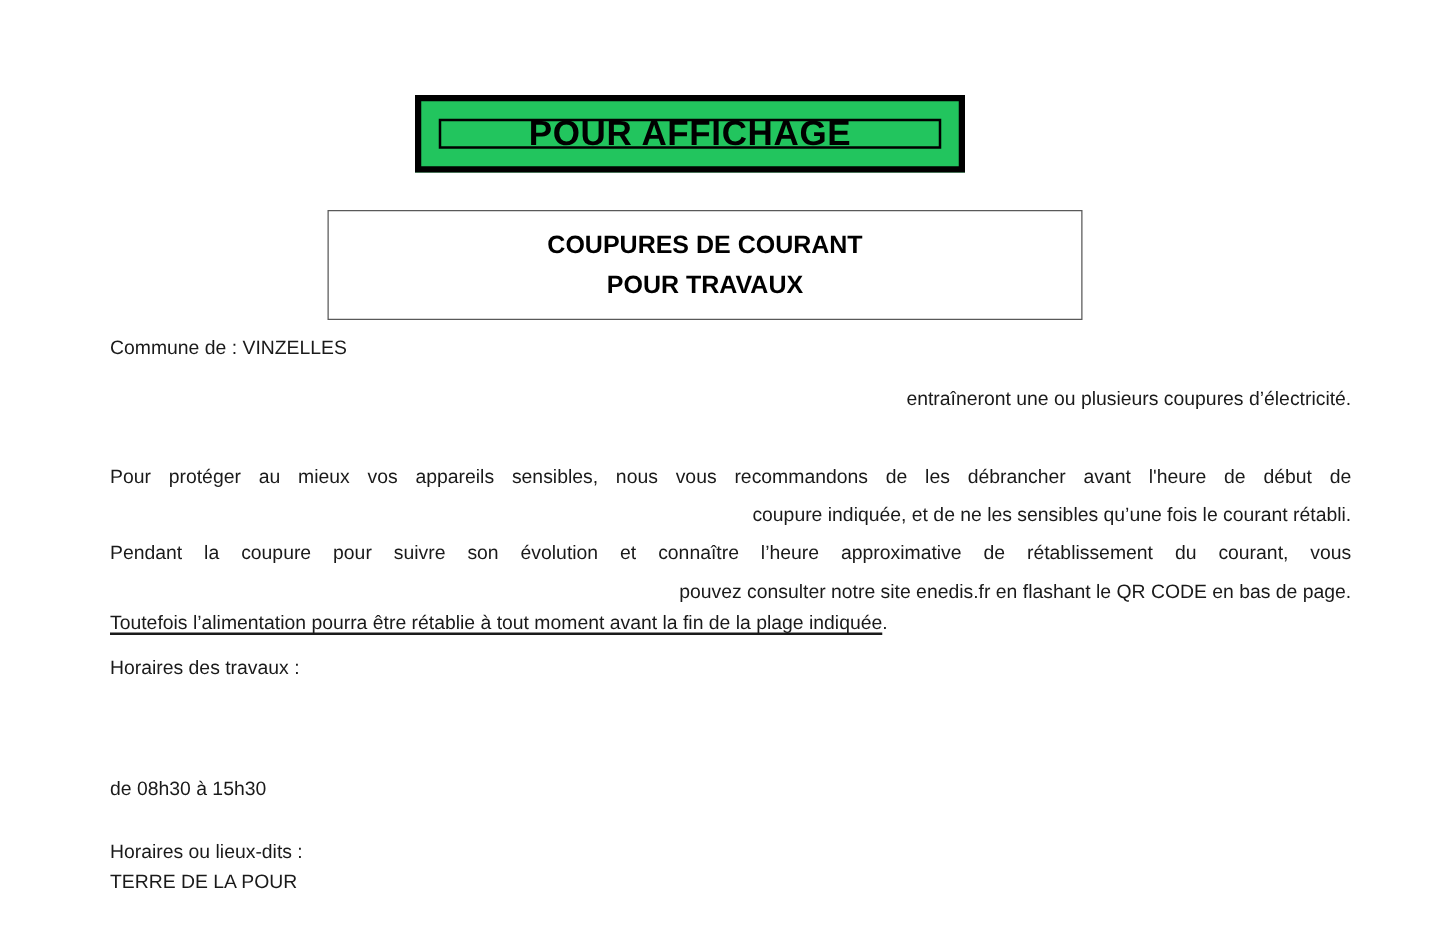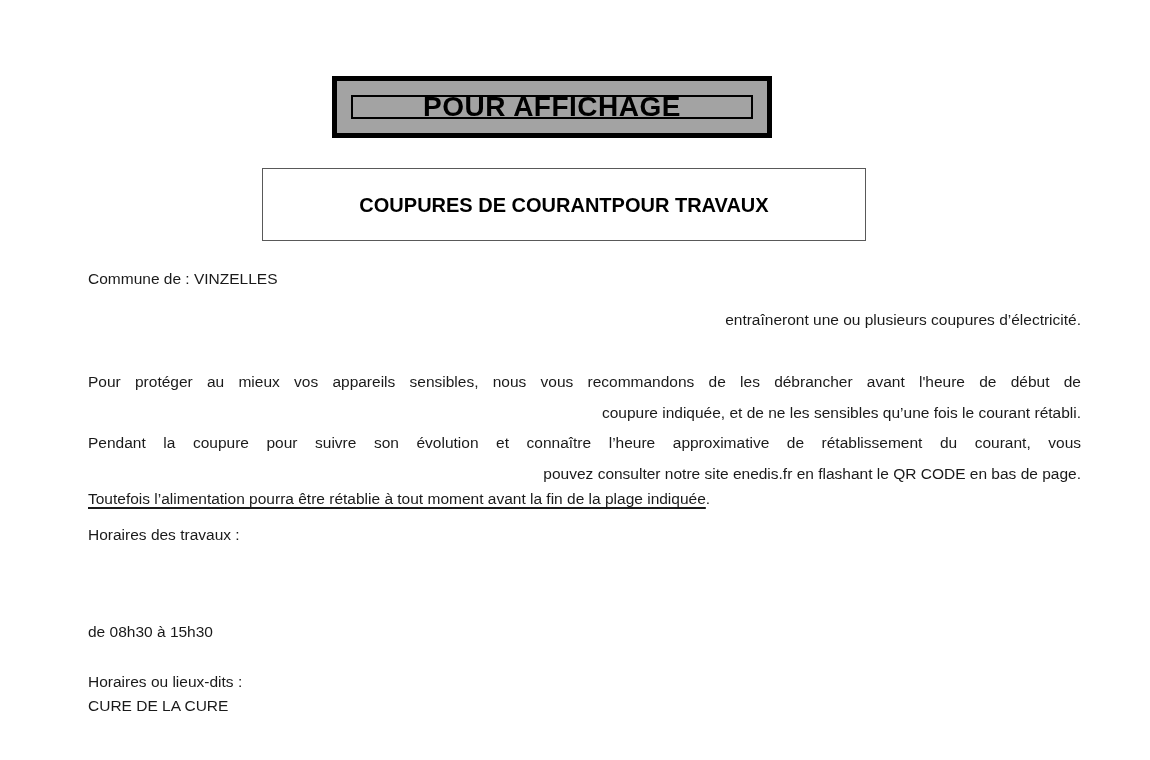--- a/index.html
+++ b/index.html
@@ -20,21 +20,21 @@
   
   .banner-outer {
     position: absolute;
     left: 332px;
     top: 76px;
     width: 440px;
     height: 62px;
     box-sizing: border-box;
     border: 5px solid #000000;
     padding: 14px;
-    background: #a3a3a3;
+    background: #22c55e;
   }
   .banner-inner {
     box-sizing: border-box;
     width: 100%;
     height: 100%;
     border: 2px solid #000000;
     display: flex;
     align-items: center;
     justify-content: center;
   }
@@ -45,25 +45,26 @@
     letter-spacing: 0.5px;
     white-space: nowrap;
   }
 
   
   .subtitle-box {
     position: absolute;
     left: 262px;
     top: 168px;
     width: 604px;
-    height: 73px;
+    height: 88px;
     box-sizing: border-box;
     border: 1px solid #595959;
     background: #ffffff;
     display: flex;
+    flex-direction: column;
     align-items: center;
     justify-content: center;
   }
   .subtitle-line {
     font-size: 20px;
     font-weight: bold;
     color: #000000;
     line-height: 32px;
     white-space: nowrap;
   }
@@ -140,15 +141,15 @@
     <span class="ul">Toutefois l’alimentation pourra être rétablie à tout moment avant la fin de la plage indiquée</span><span>.</span>
   </div>
 
   <div class="tblock single pos-horaires">Horaires des travaux :</div>
 
 
   <div class="tblock single pos-time">de 08h30 à 15h30</div>
 
   <div class="tblock single pos-quartiers">Horaires ou lieux-dits :</div>
 
-  <div class="tblock single pos-terre">CURE DE LA CURE</div>
+  <div class="tblock single pos-terre">TERRE DE LA POUR</div>
 
 </div>
 
 </body></html>

